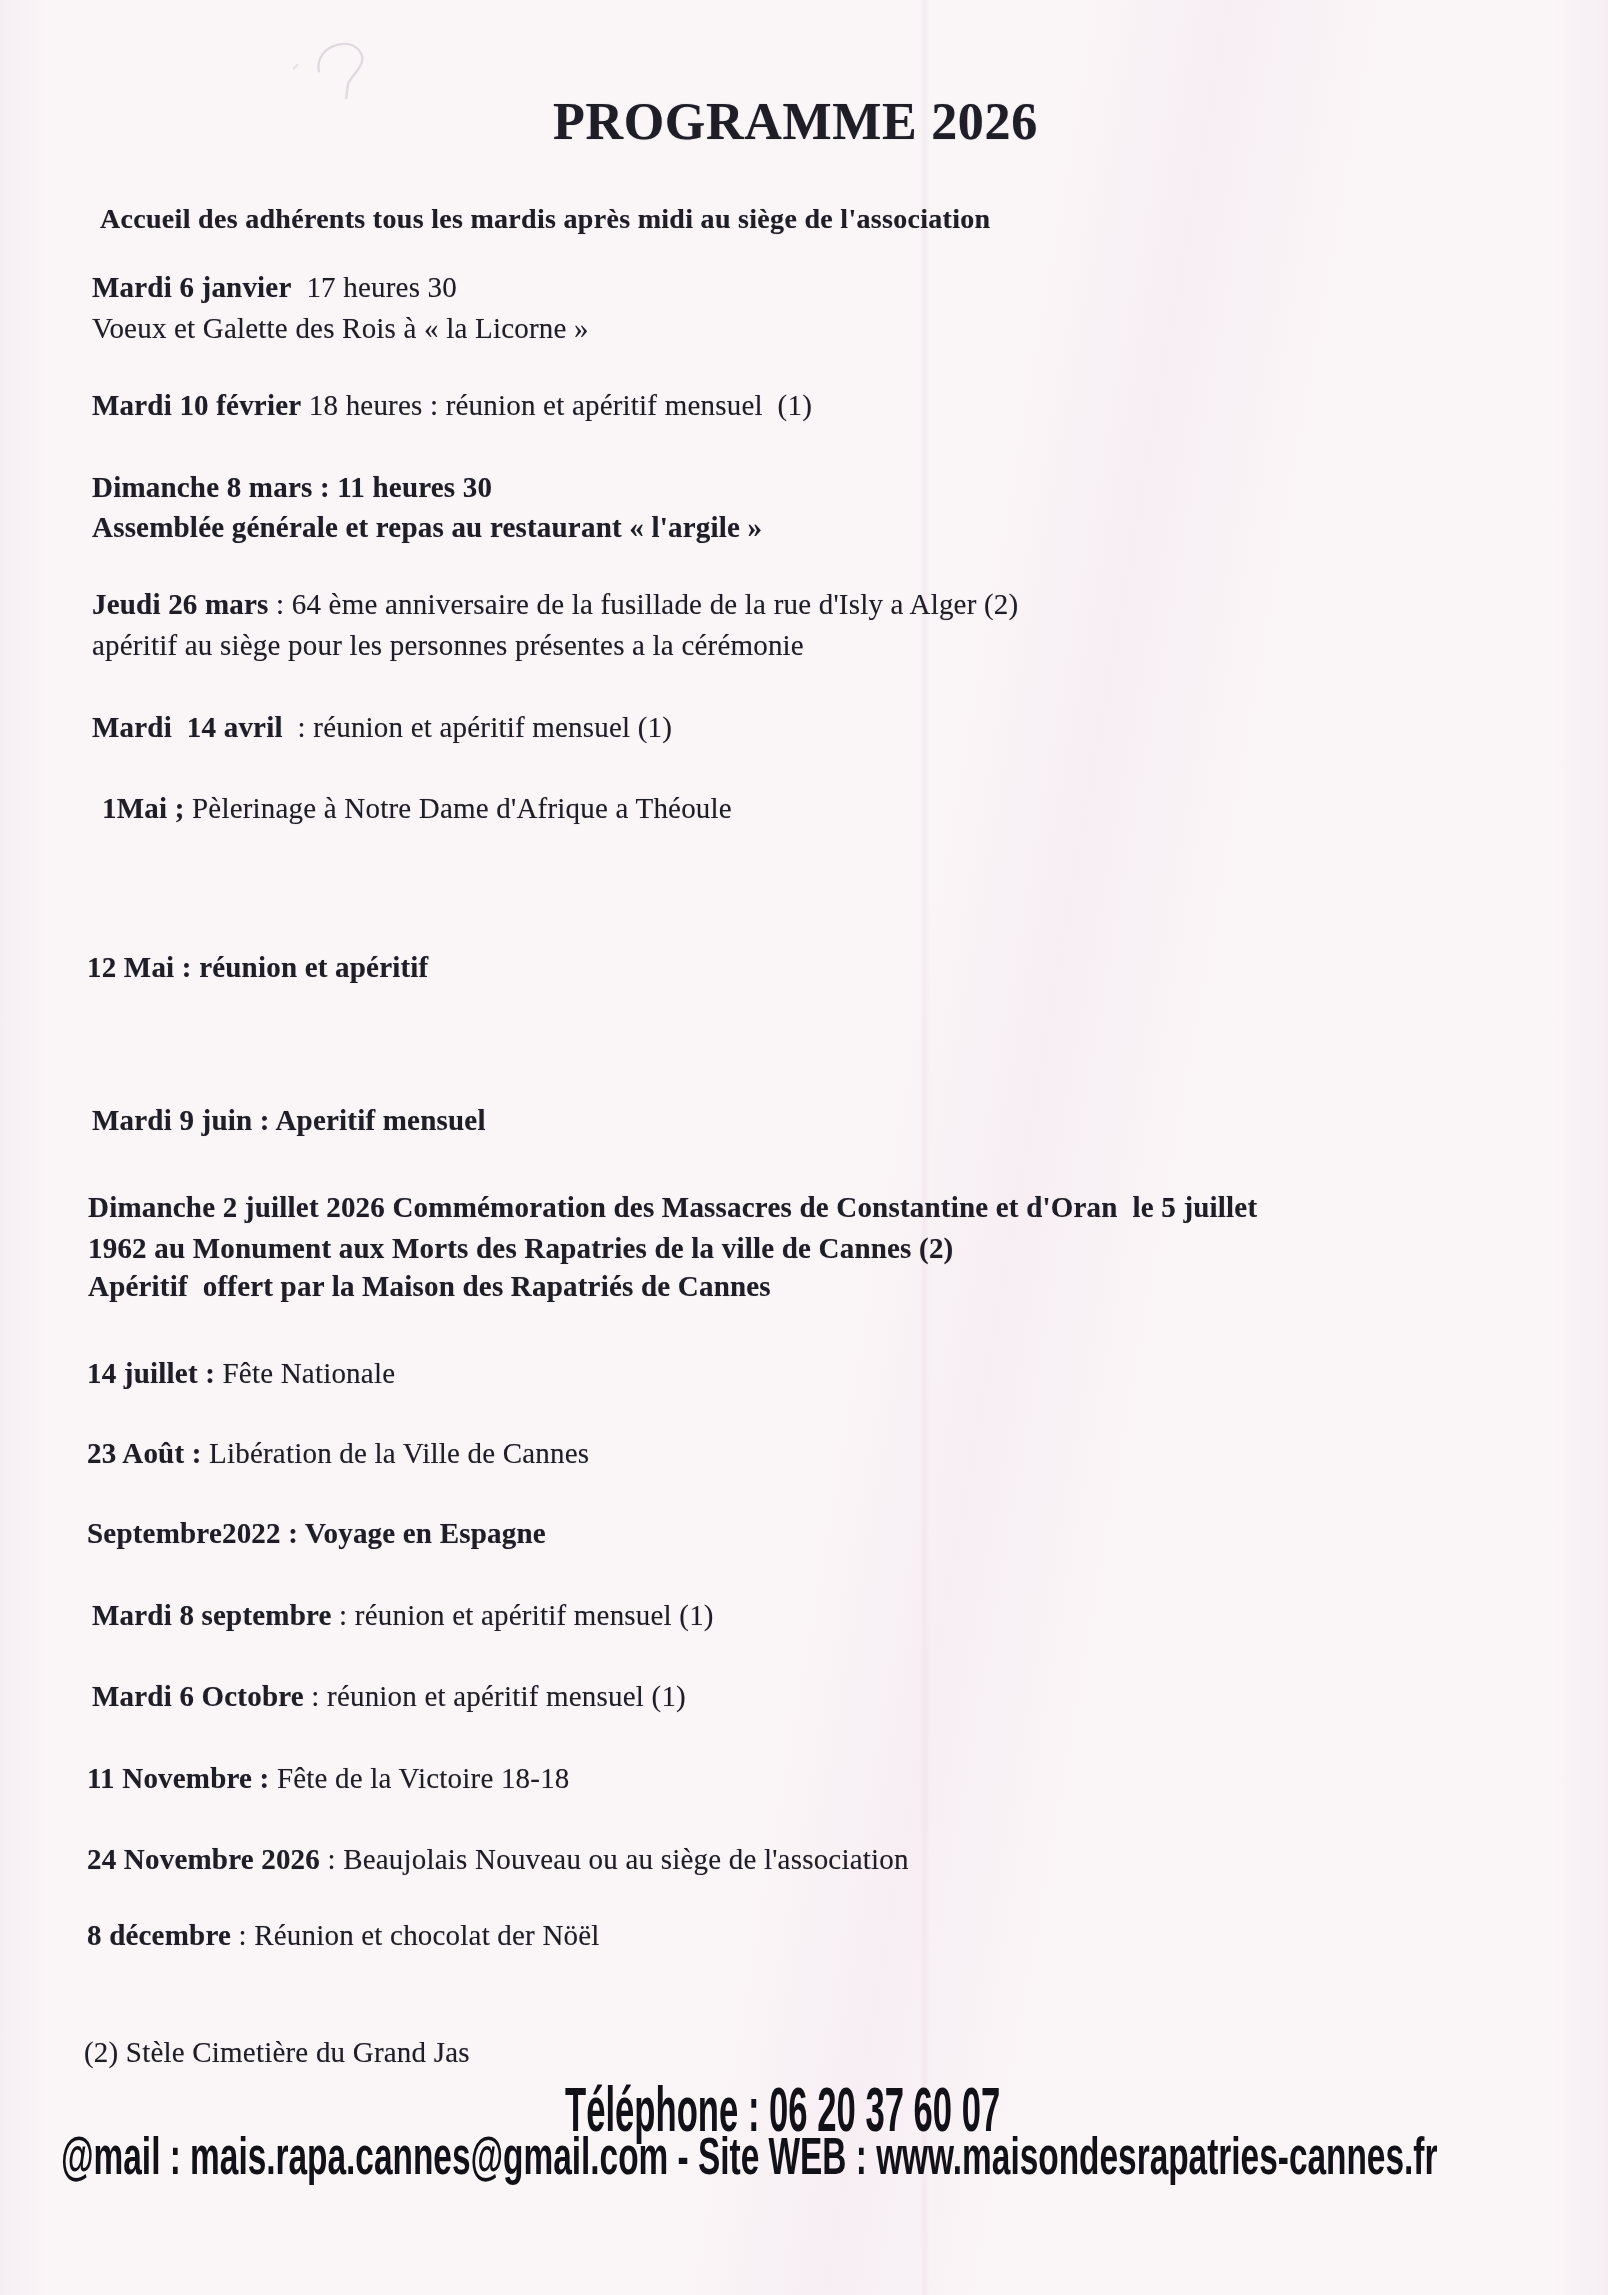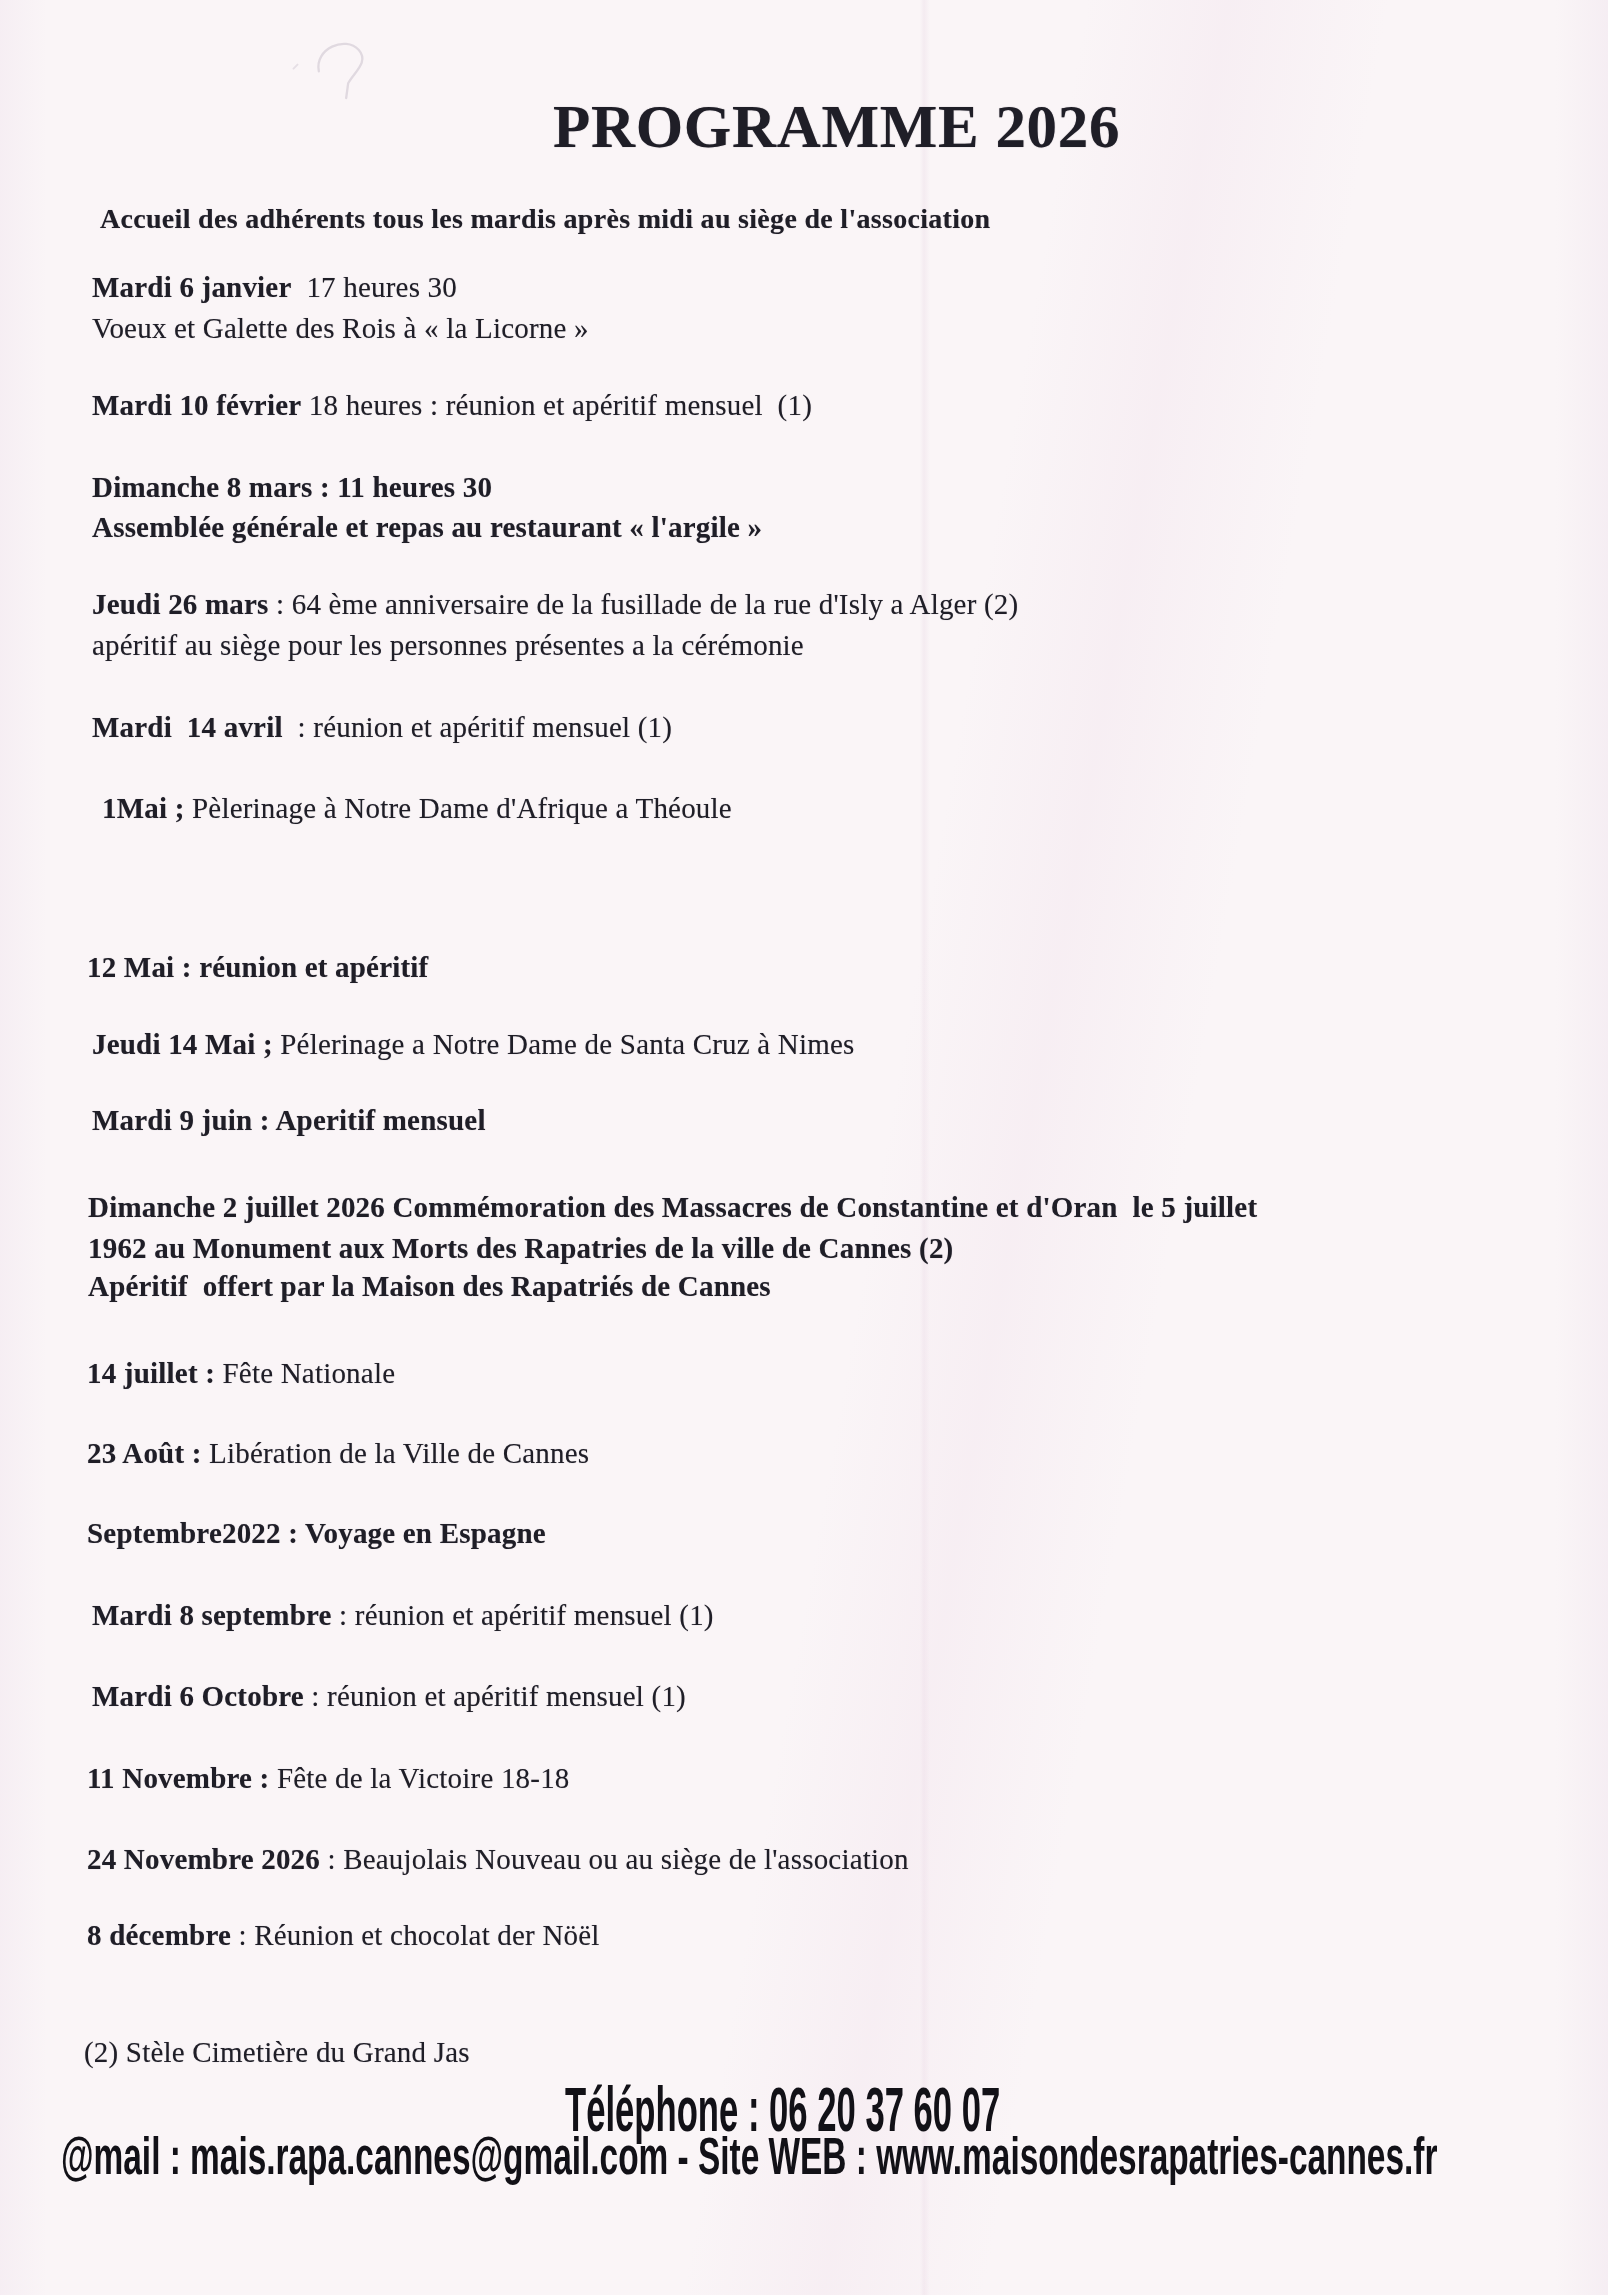--- a/index.html
+++ b/index.html
@@ -24,21 +24,21 @@
     line-height: 1.2;
     white-space: pre;
     letter-spacing: 0.2px;
     text-shadow: 0 0 0.8px rgba(34,30,44,0.38);
   }
   .line .b { font-weight: bold; }
   .title {
     position: absolute;
     left: 553px;
     top: 92px;
-    font-size: 61px;
+    font-size: 52px;
     font-weight: bold;
     letter-spacing: 0.7px;
     white-space: pre;
     text-shadow: 0 0 1px rgba(30,26,40,0.45);
   }
   .intro {
     position: absolute;
     left: 100px;
     top: 203px;
     font-size: 28px;
@@ -90,21 +90,20 @@
   <div class="line" style="top:270px"><span class="b">Mardi 6 janvier</span><span>  17 heures 30</span></div>
   <div class="line" style="top:311px"><span class="b"></span><span>Voeux et Galette des Rois à « la Licorne »</span></div>
   <div class="line" style="top:388px"><span class="b">Mardi 10 février</span><span> 18 heures : réunion et apéritif mensuel  (1)</span></div>
   <div class="line" style="top:470px"><span class="b">Dimanche 8 mars : 11 heures 30</span><span></span></div>
   <div class="line" style="top:510px"><span class="b">Assemblée générale et repas au restaurant « l'argile »</span><span></span></div>
   <div class="line" style="top:587px"><span class="b">Jeudi 26 mars</span><span> : 64 ème anniversaire de la fusillade de la rue d'Isly a Alger (2)</span></div>
   <div class="line" style="top:628px"><span class="b"></span><span>apéritif au siège pour les personnes présentes a la cérémonie</span></div>
   <div class="line" style="top:710px"><span class="b">Mardi  14 avril</span><span>  : réunion et apéritif mensuel (1)</span></div>
   <div class="line" style="top:791px; left:102px"><span class="b">1Mai ;</span><span> Pèlerinage à Notre Dame d'Afrique a Théoule</span></div>
   <div class="line" style="top:950px; left:87px"><span class="b">12 Mai : réunion et apéritif</span><span></span></div>
-  <div class="line" style="top:1027px"><span class="b">Jeudi 14 Mai ;</span><span> Pélerinage a Notre Dame de Santa Cruz à Nimes</span></div>
   <div class="line" style="top:1103px"><span class="b">Mardi 9 juin : Aperitif mensuel</span><span></span></div>
   <div class="line" style="top:1190px; left:88px"><span class="b">Dimanche 2 juillet 2026 Commémoration des Massacres de Constantine et d'Oran  le 5 juillet</span><span></span></div>
   <div class="line" style="top:1231px; left:88px"><span class="b">1962 au Monument aux Morts des Rapatries de la ville de Cannes (2)</span><span></span></div>
   <div class="line" style="top:1269px; left:88px"><span class="b">Apéritif  offert par la Maison des Rapatriés de Cannes</span><span></span></div>
   <div class="line" style="top:1356px; left:87px"><span class="b">14 juillet :</span><span> Fête Nationale</span></div>
   <div class="line" style="top:1436px; left:87px"><span class="b">23 Août :</span><span> Libération de la Ville de Cannes</span></div>
   <div class="line" style="top:1516px; left:87px"><span class="b">Septembre2022 : Voyage en Espagne</span><span></span></div>
   <div class="line" style="top:1598px"><span class="b">Mardi 8 septembre</span><span> : réunion et apéritif mensuel (1)</span></div>
   <div class="line" style="top:1679px"><span class="b">Mardi 6 Octobre</span><span> : réunion et apéritif mensuel (1)</span></div>
   <div class="line" style="top:1761px; left:87px"><span class="b">11 Novembre :</span><span> Fête de la Victoire 18-18</span></div>

